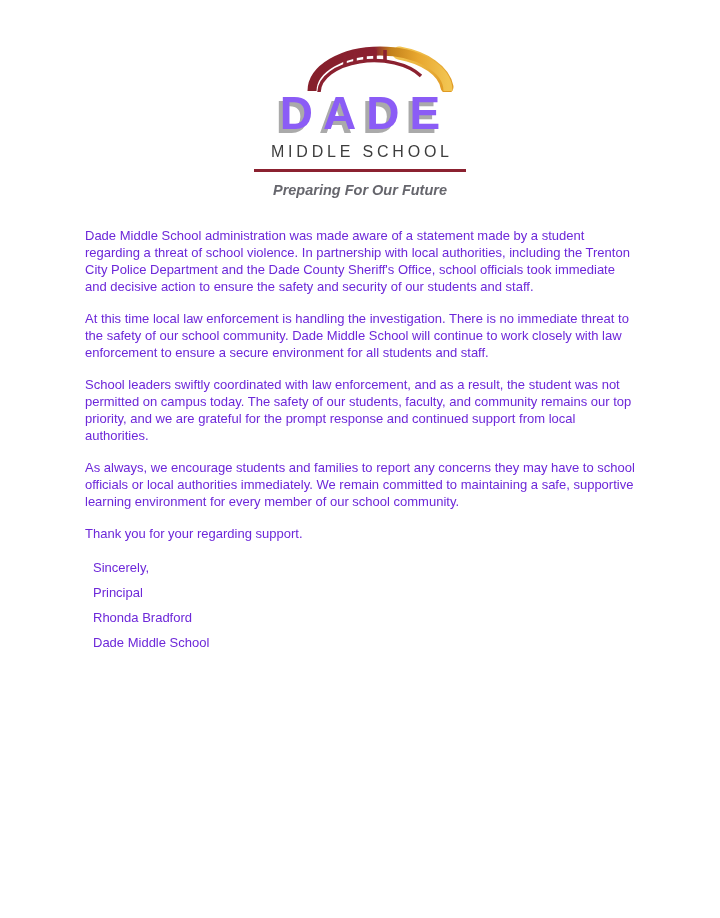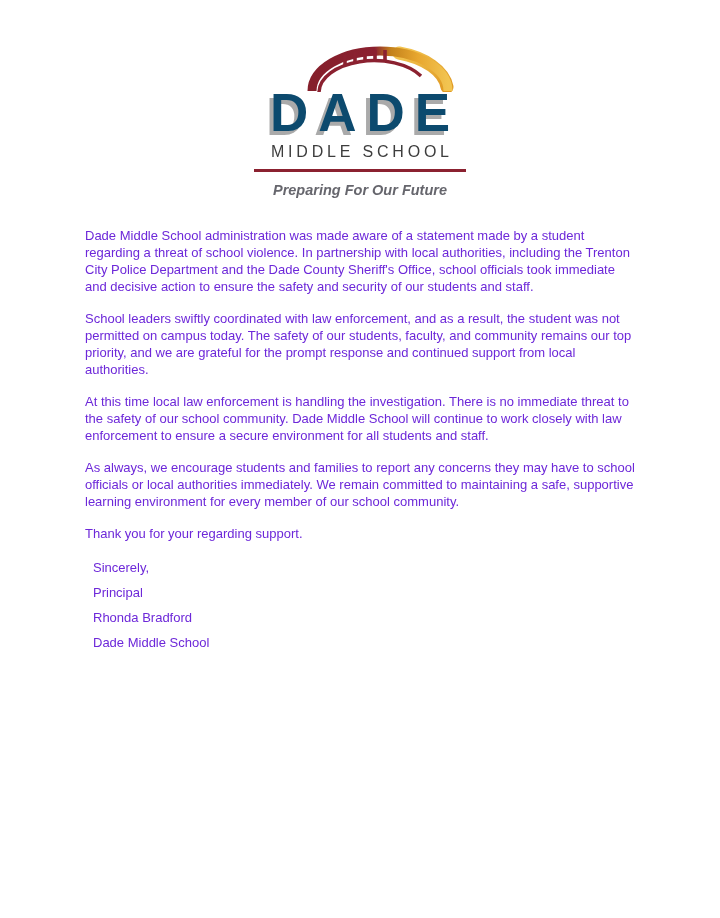--- a/index.html
+++ b/index.html
@@ -22,26 +22,26 @@
     flex-direction: column;
     align-items: center;
   }
   .logo-arch {
     width: 152px;
     height: 46px;
     margin-left: 40px; 
   }
   .logo-wordmark {
     margin-top: -3px;
-    font-size: 53px;
+    font-size: 46px;
     line-height: 48px;
     font-weight: bold;
     letter-spacing: 10px;
     margin-right: -10px; 
-    color: #0c4a6e;
+    color: #8b5cf6;
     text-shadow: -4px 4px 0 #aaaaaa;
   }
   .logo-sub {
     margin-top: 5px;
     font-size: 16px;
     line-height: 20px;
     letter-spacing: 3.8px;
     margin-right: -3.8px;
     font-weight: normal;
     color: #3d3d3d;
@@ -111,22 +111,22 @@
     </svg>
 
     <div class="logo-wordmark">DADE</div>
     <div class="logo-sub">MIDDLE SCHOOL</div>
     <div class="logo-rule"></div>
     <div class="logo-tagline">Preparing For Our Future</div>
   </div>
 
   <div class="letter">
     <p>Dade Middle School administration was made aware of a statement made by a student regarding a threat of school violence. In partnership with local authorities, including the Trenton City Police Department and the Dade County Sheriff's Office, school officials took immediate and decisive action to ensure the safety and security of our students and staff.</p>
+    <p>At this time local law enforcement is handling the investigation. There is no immediate threat to the safety of our school community. Dade Middle School will continue to work closely with law enforcement to ensure a secure environment for all students and staff.</p>
     <p>School leaders swiftly coordinated with law enforcement, and as a result, the student was not permitted on campus today. The safety of our students, faculty, and community remains our top priority, and we are grateful for the prompt response and continued support from local authorities.</p>
-    <p>At this time local law enforcement is handling the investigation. There is no immediate threat to the safety of our school community. Dade Middle School will continue to work closely with law enforcement to ensure a secure environment for all students and staff.</p>
     <p>As always, we encourage students and families to report any concerns they may have to school officials or local authorities immediately. We remain committed to maintaining a safe, supportive learning environment for every member of our school community.</p>
     <p>Thank you for your regarding support.</p>
 
     <div class="signature">
       <div>Sincerely,</div>
       <div>Principal</div>
       <div>Rhonda Bradford</div>
       <div>Dade Middle School</div>
     </div>
   </div>

